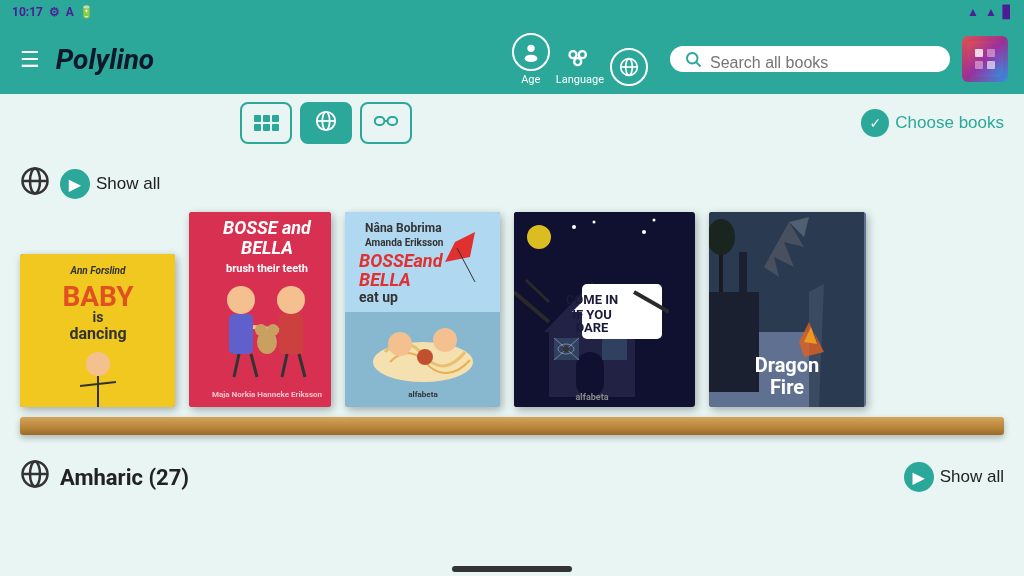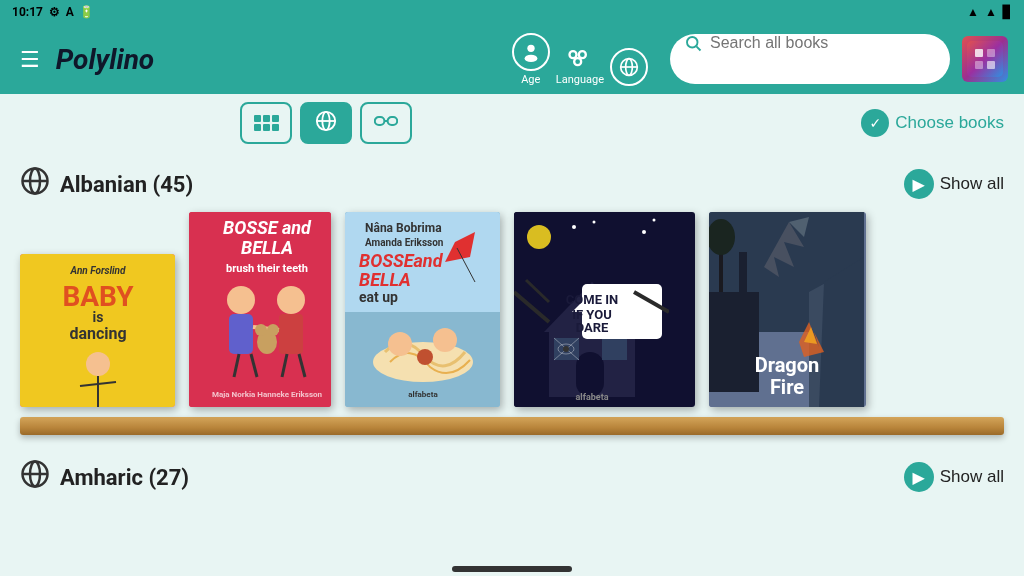--- a/index.html
+++ b/index.html
@@ -12,21 +12,21 @@
     }
 
     
     .status-bar {
       background: #2ba89a;
       height: 24px;
       display: flex;
       align-items: center;
       justify-content: space-between;
       padding: 0 12px;
-      color: #000000;
+      color: #4c1d95;
       font-size: 12px;
       font-weight: bold;
     }
     .status-left { display: flex; align-items: center; gap: 6px; }
     .status-right { display: flex; align-items: center; gap: 6px; }
 
     
     .navbar {
       background: #2ba89a;
       height: 70px;
@@ -73,23 +73,23 @@
       display: flex;
       align-items: center;
       justify-content: center;
       color: white;
       font-size: 18px;
     }
     .search-bar {
       background: white;
       border-radius: 25px;
       display: flex;
-      align-items: flex-start;
+      align-items: flex-end;
       padding: 0 14px;
-      height: 50px;
+      height: 26px;
       min-width: 280px;
       gap: 8px;
     }
     .search-bar .search-icon-wrap {
       color: #2ba89a;
       font-size: 18px;
     }
     .search-bar input {
       border: none;
       outline: none;
@@ -416,21 +416,20 @@
 <div class="content">
 
   <div class="section-header">
     <span class="section-globe">
       <svg width="30" height="30" viewBox="0 0 24 24" fill="none" stroke="#333" stroke-width="2">
         <circle cx="12" cy="12" r="10"></circle>
         <ellipse cx="12" cy="12" rx="4" ry="10"></ellipse>
         <line x1="2" y1="12" x2="22" y2="12"></line>
       </svg>
     </span>
-    <span class="section-title">Albanian (45)</span>
     <button class="show-all-btn">
       <div class="arrow-circle">▶</div>
       <span>Show all</span>
     </button>
   </div>
 
   <div class="books-shelf">
     <div class="books-row">
 
       <div class="book-cover">

